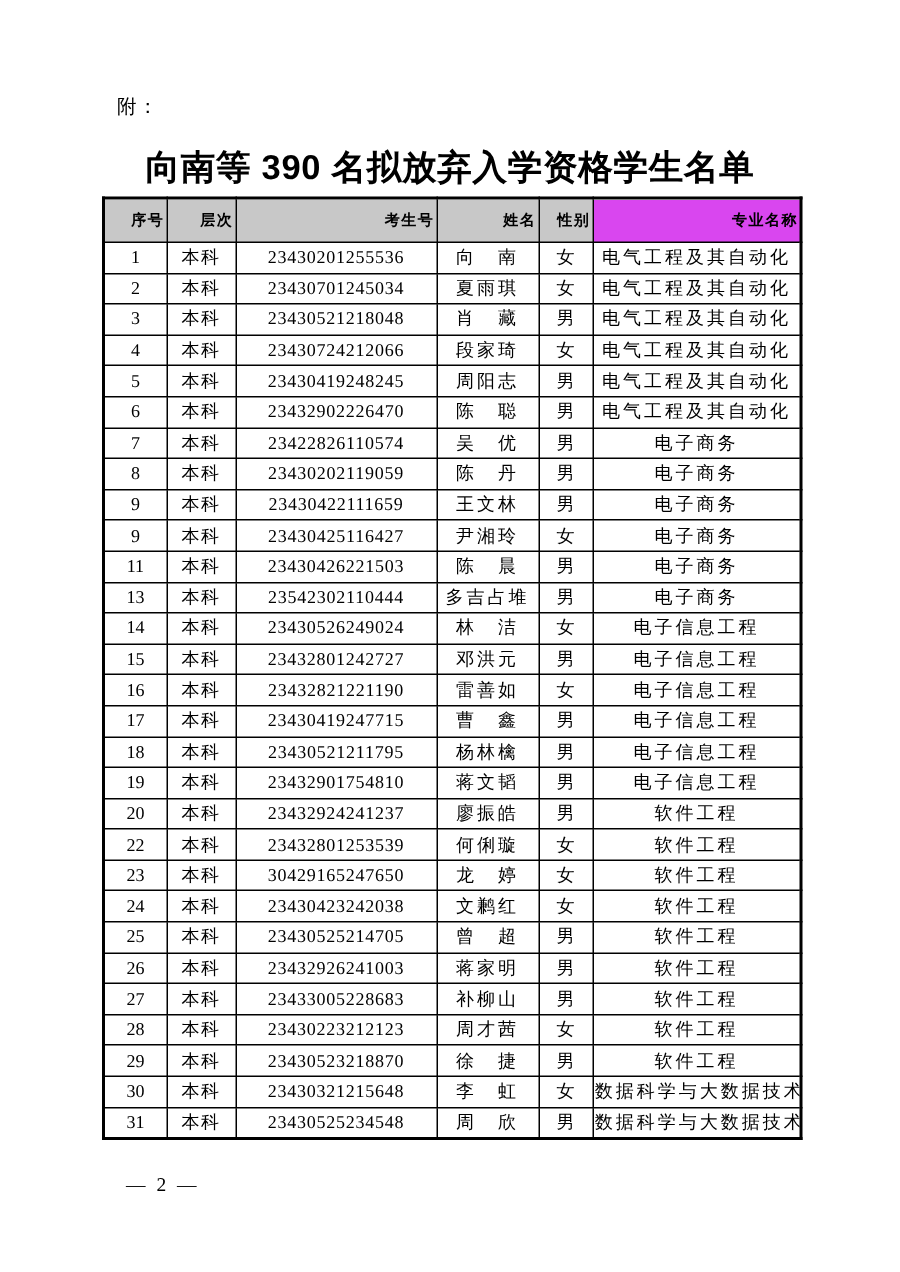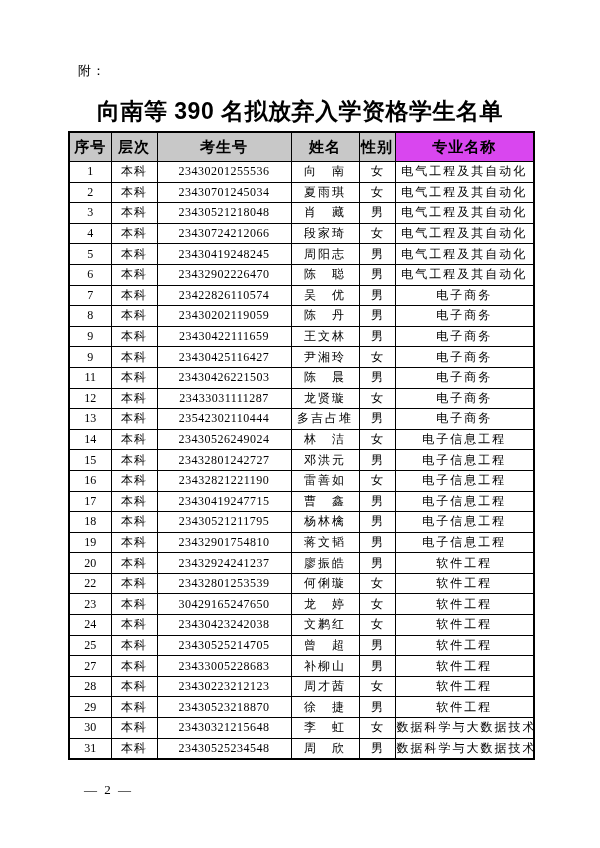--- a/index.html
+++ b/index.html
@@ -49,23 +49,24 @@
     border: 1px solid #000000;
     padding: 0 1px;
     text-align: center;
     vertical-align: middle;
     overflow: hidden;
     white-space: nowrap;
   }
   table.student-table th {
     height: 28px;
     font-family: "Liberation Sans", "DejaVu Sans", sans-serif;
-    font-size: 15px;
+    font-size: 10px;
     font-weight: bold;
     letter-spacing: 1px;
+    text-align: right;
   }
   table.student-table td {
     height: 19.6px;
     font-size: 12px;
   }
   td.col-0 { font-family: "Liberation Serif", "DejaVu Serif", serif; }
   td.col-1 { letter-spacing: 1px; }
   td.col-2 {
     font-family: "Liberation Serif", "DejaVu Serif", serif;
     font-size: 12.5px;
@@ -191,28 +192,20 @@
         </tr>
         <tr>
           <td class="col-0">11</td>
           <td class="col-1">本科</td>
           <td class="col-2">23430426221503</td>
           <td class="col-3">陈　晨</td>
           <td class="col-4">男</td>
           <td class="col-5">电子商务</td>
         </tr>
         <tr>
-          <td class="col-0">12</td>
-          <td class="col-1">本科</td>
-          <td class="col-2">23433031111287</td>
-          <td class="col-3">龙贤璇</td>
-          <td class="col-4">女</td>
-          <td class="col-5">电子商务</td>
-        </tr>
-        <tr>
           <td class="col-0">13</td>
           <td class="col-1">本科</td>
           <td class="col-2">23542302110444</td>
           <td class="col-3">多吉占堆</td>
           <td class="col-4">男</td>
           <td class="col-5">电子商务</td>
         </tr>
         <tr>
           <td class="col-0">14</td>
           <td class="col-1">本科</td>
@@ -295,20 +288,28 @@
         </tr>
         <tr>
           <td class="col-0">25</td>
           <td class="col-1">本科</td>
           <td class="col-2">23430525214705</td>
           <td class="col-3">曾　超</td>
           <td class="col-4">男</td>
           <td class="col-5">软件工程</td>
         </tr>
         <tr>
+          <td class="col-0">26</td>
+          <td class="col-1">本科</td>
+          <td class="col-2">23432926241003</td>
+          <td class="col-3">蒋家明</td>
+          <td class="col-4">男</td>
+          <td class="col-5">软件工程</td>
+        </tr>
+        <tr>
           <td class="col-0">27</td>
           <td class="col-1">本科</td>
           <td class="col-2">23433005228683</td>
           <td class="col-3">补柳山</td>
           <td class="col-4">男</td>
           <td class="col-5">软件工程</td>
         </tr>
         <tr>
           <td class="col-0">28</td>
           <td class="col-1">本科</td>

